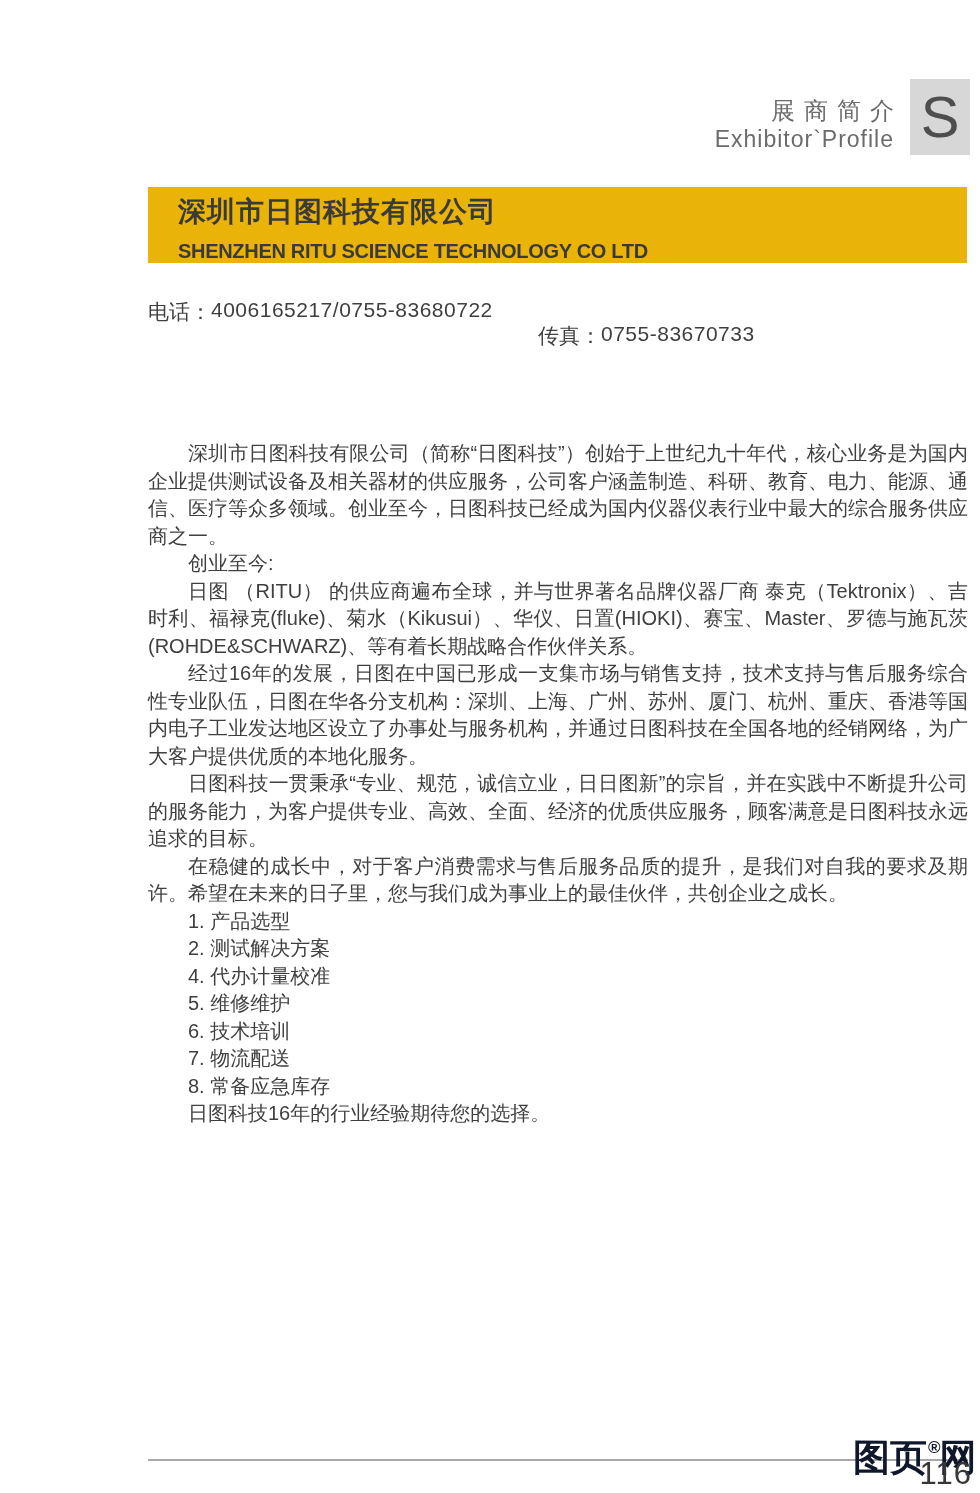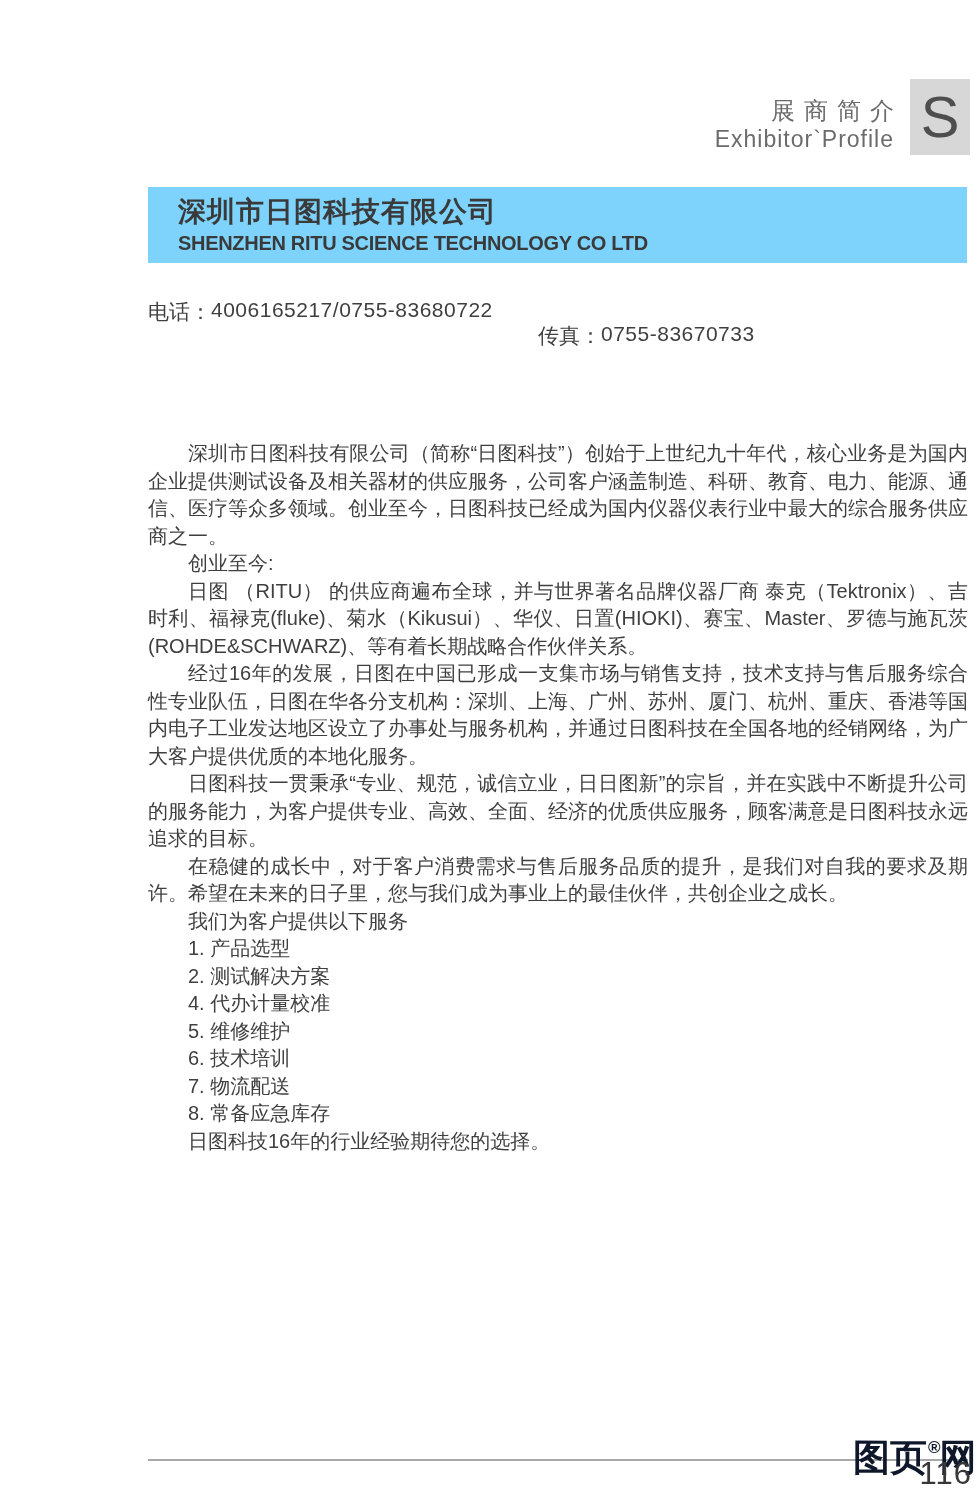--- a/index.html
+++ b/index.html
@@ -52,36 +52,37 @@
     font-weight: 400;
   }
 
   
   .company-bar {
     position: absolute;
     left: 148px;
     top: 187px;
     width: 819px;
     height: 76px;
-    background: #7dd3fc;
+    background: #eab308;
     padding: 7px 0 0 30px;
   }
   .company-zh {
     font-size: 28px;
     font-weight: bold;
     color: #3a3a3a;
     line-height: 36px;
     letter-spacing: 1px;
   }
   .company-en {
     font-size: 20px;
     font-weight: bold;
     color: #3a3a3a;
     line-height: 26px;
     letter-spacing: -0.3px;
+    margin-top: 8px;
   }
 
   
   .contact {
     position: absolute;
     left: 148px;
     top: 294px;
     width: 820px;
     font-size: 21px;
     color: #3f3f3f;
@@ -173,21 +174,20 @@
     </div>
   </section>
 
   <section class="body-text">
     <p>深圳市日图科技有限公司（简称“日图科技”）创始于上世纪九十年代，核心业务是为国内企业提供测试设备及相关器材的供应服务，公司客户涵盖制造、科研、教育、电力、能源、通信、医疗等众多领域。创业至今，日图科技已经成为国内仪器仪表行业中最大的综合服务供应商之一。</p>
     <p>创业至今:</p>
     <p>日图 （RITU） 的供应商遍布全球，并与世界著名品牌仪器厂商 泰克（Tektronix）、吉时利、福禄克(fluke)、菊水（Kikusui）、华仪、日置(HIOKI)、赛宝、Master、罗德与施瓦茨(ROHDE&amp;SCHWARZ)、等有着长期战略合作伙伴关系。</p>
     <p>经过16年的发展，日图在中国已形成一支集市场与销售支持，技术支持与售后服务综合性专业队伍，日图在华各分支机构：深圳、上海、广州、苏州、厦门、杭州、重庆、香港等国内电子工业发达地区设立了办事处与服务机构，并通过日图科技在全国各地的经销网络，为广大客户提供优质的本地化服务。</p>
     <p>日图科技一贯秉承“专业、规范，诚信立业，日日图新”的宗旨，并在实践中不断提升公司的服务能力，为客户提供专业、高效、全面、经济的优质供应服务，顾客满意是日图科技永远追求的目标。</p>
     <p>在稳健的成长中，对于客户消费需求与售后服务品质的提升，是我们对自我的要求及期许。希望在未来的日子里，您与我们成为事业上的最佳伙伴，共创企业之成长。</p>
-    <p>我们为客户提供以下服务</p>
     <div>
       <div class="svc-item">1. 产品选型</div>
       <div class="svc-item">2. 测试解决方案</div>
       <div class="svc-item">4. 代办计量校准</div>
       <div class="svc-item">5. 维修维护</div>
       <div class="svc-item">6. 技术培训</div>
       <div class="svc-item">7. 物流配送</div>
       <div class="svc-item">8. 常备应急库存</div>
     </div>
     <div class="closing">日图科技16年的行业经验期待您的选择。</div>

